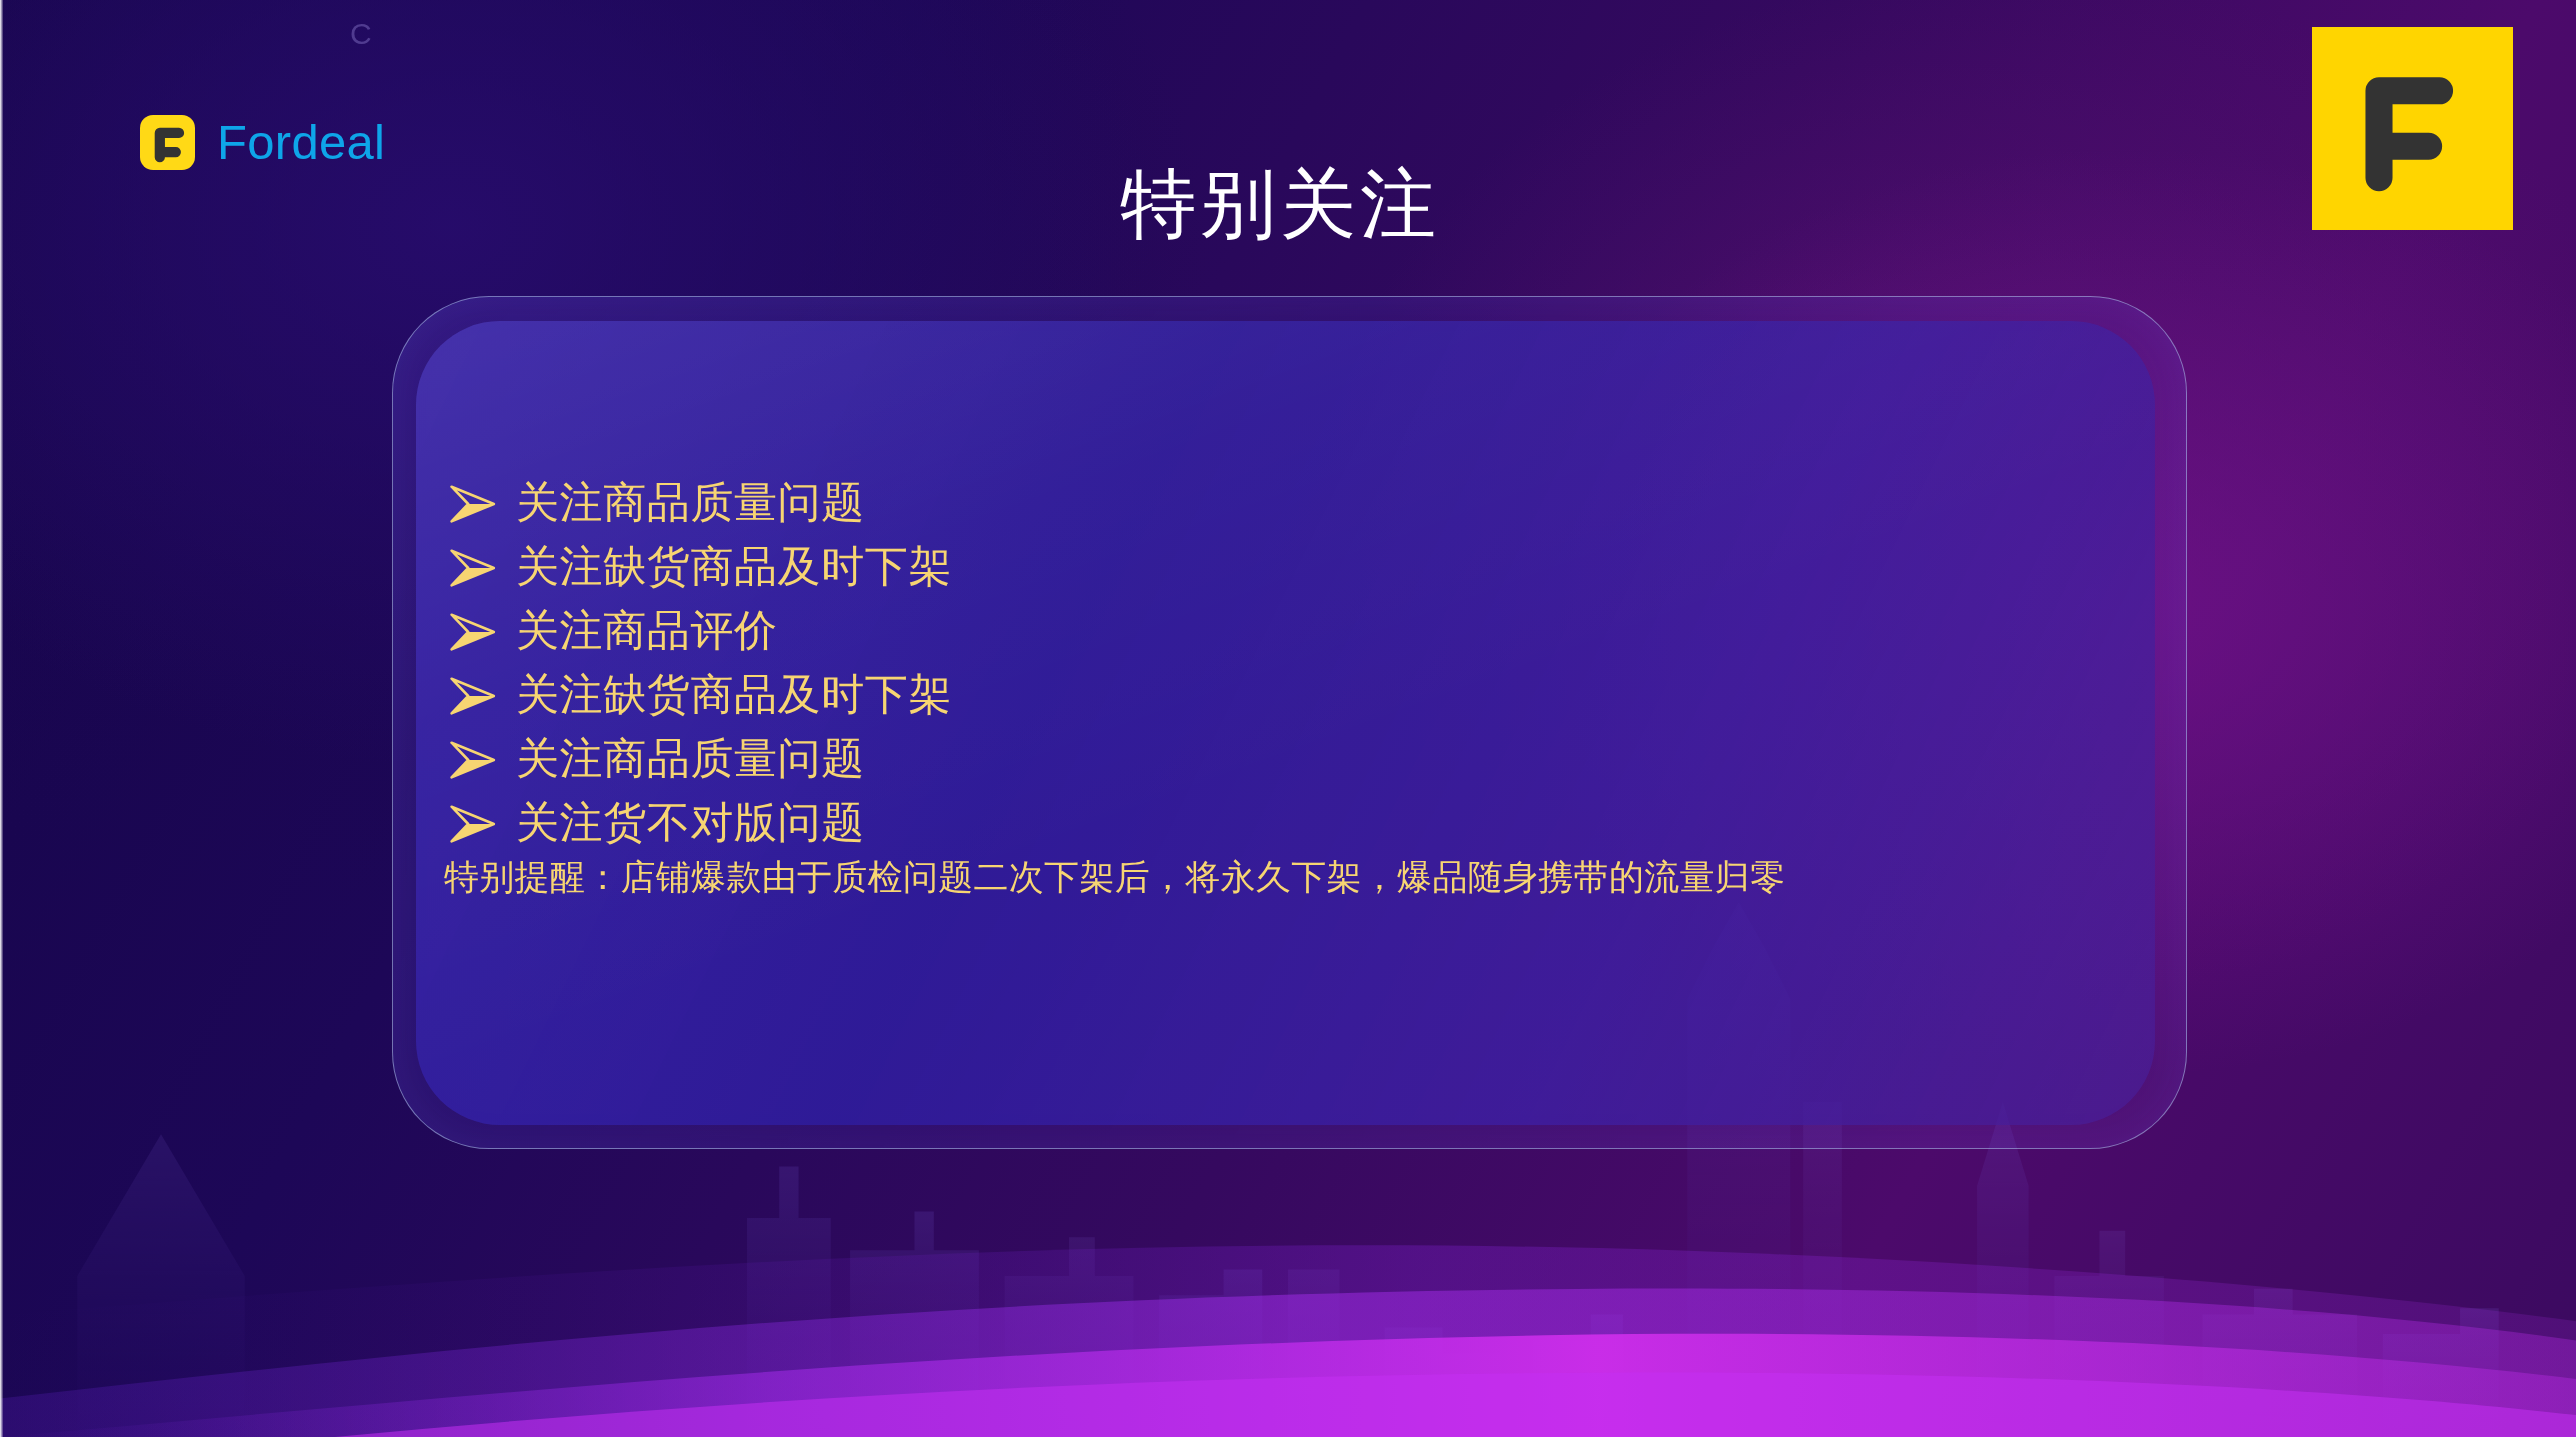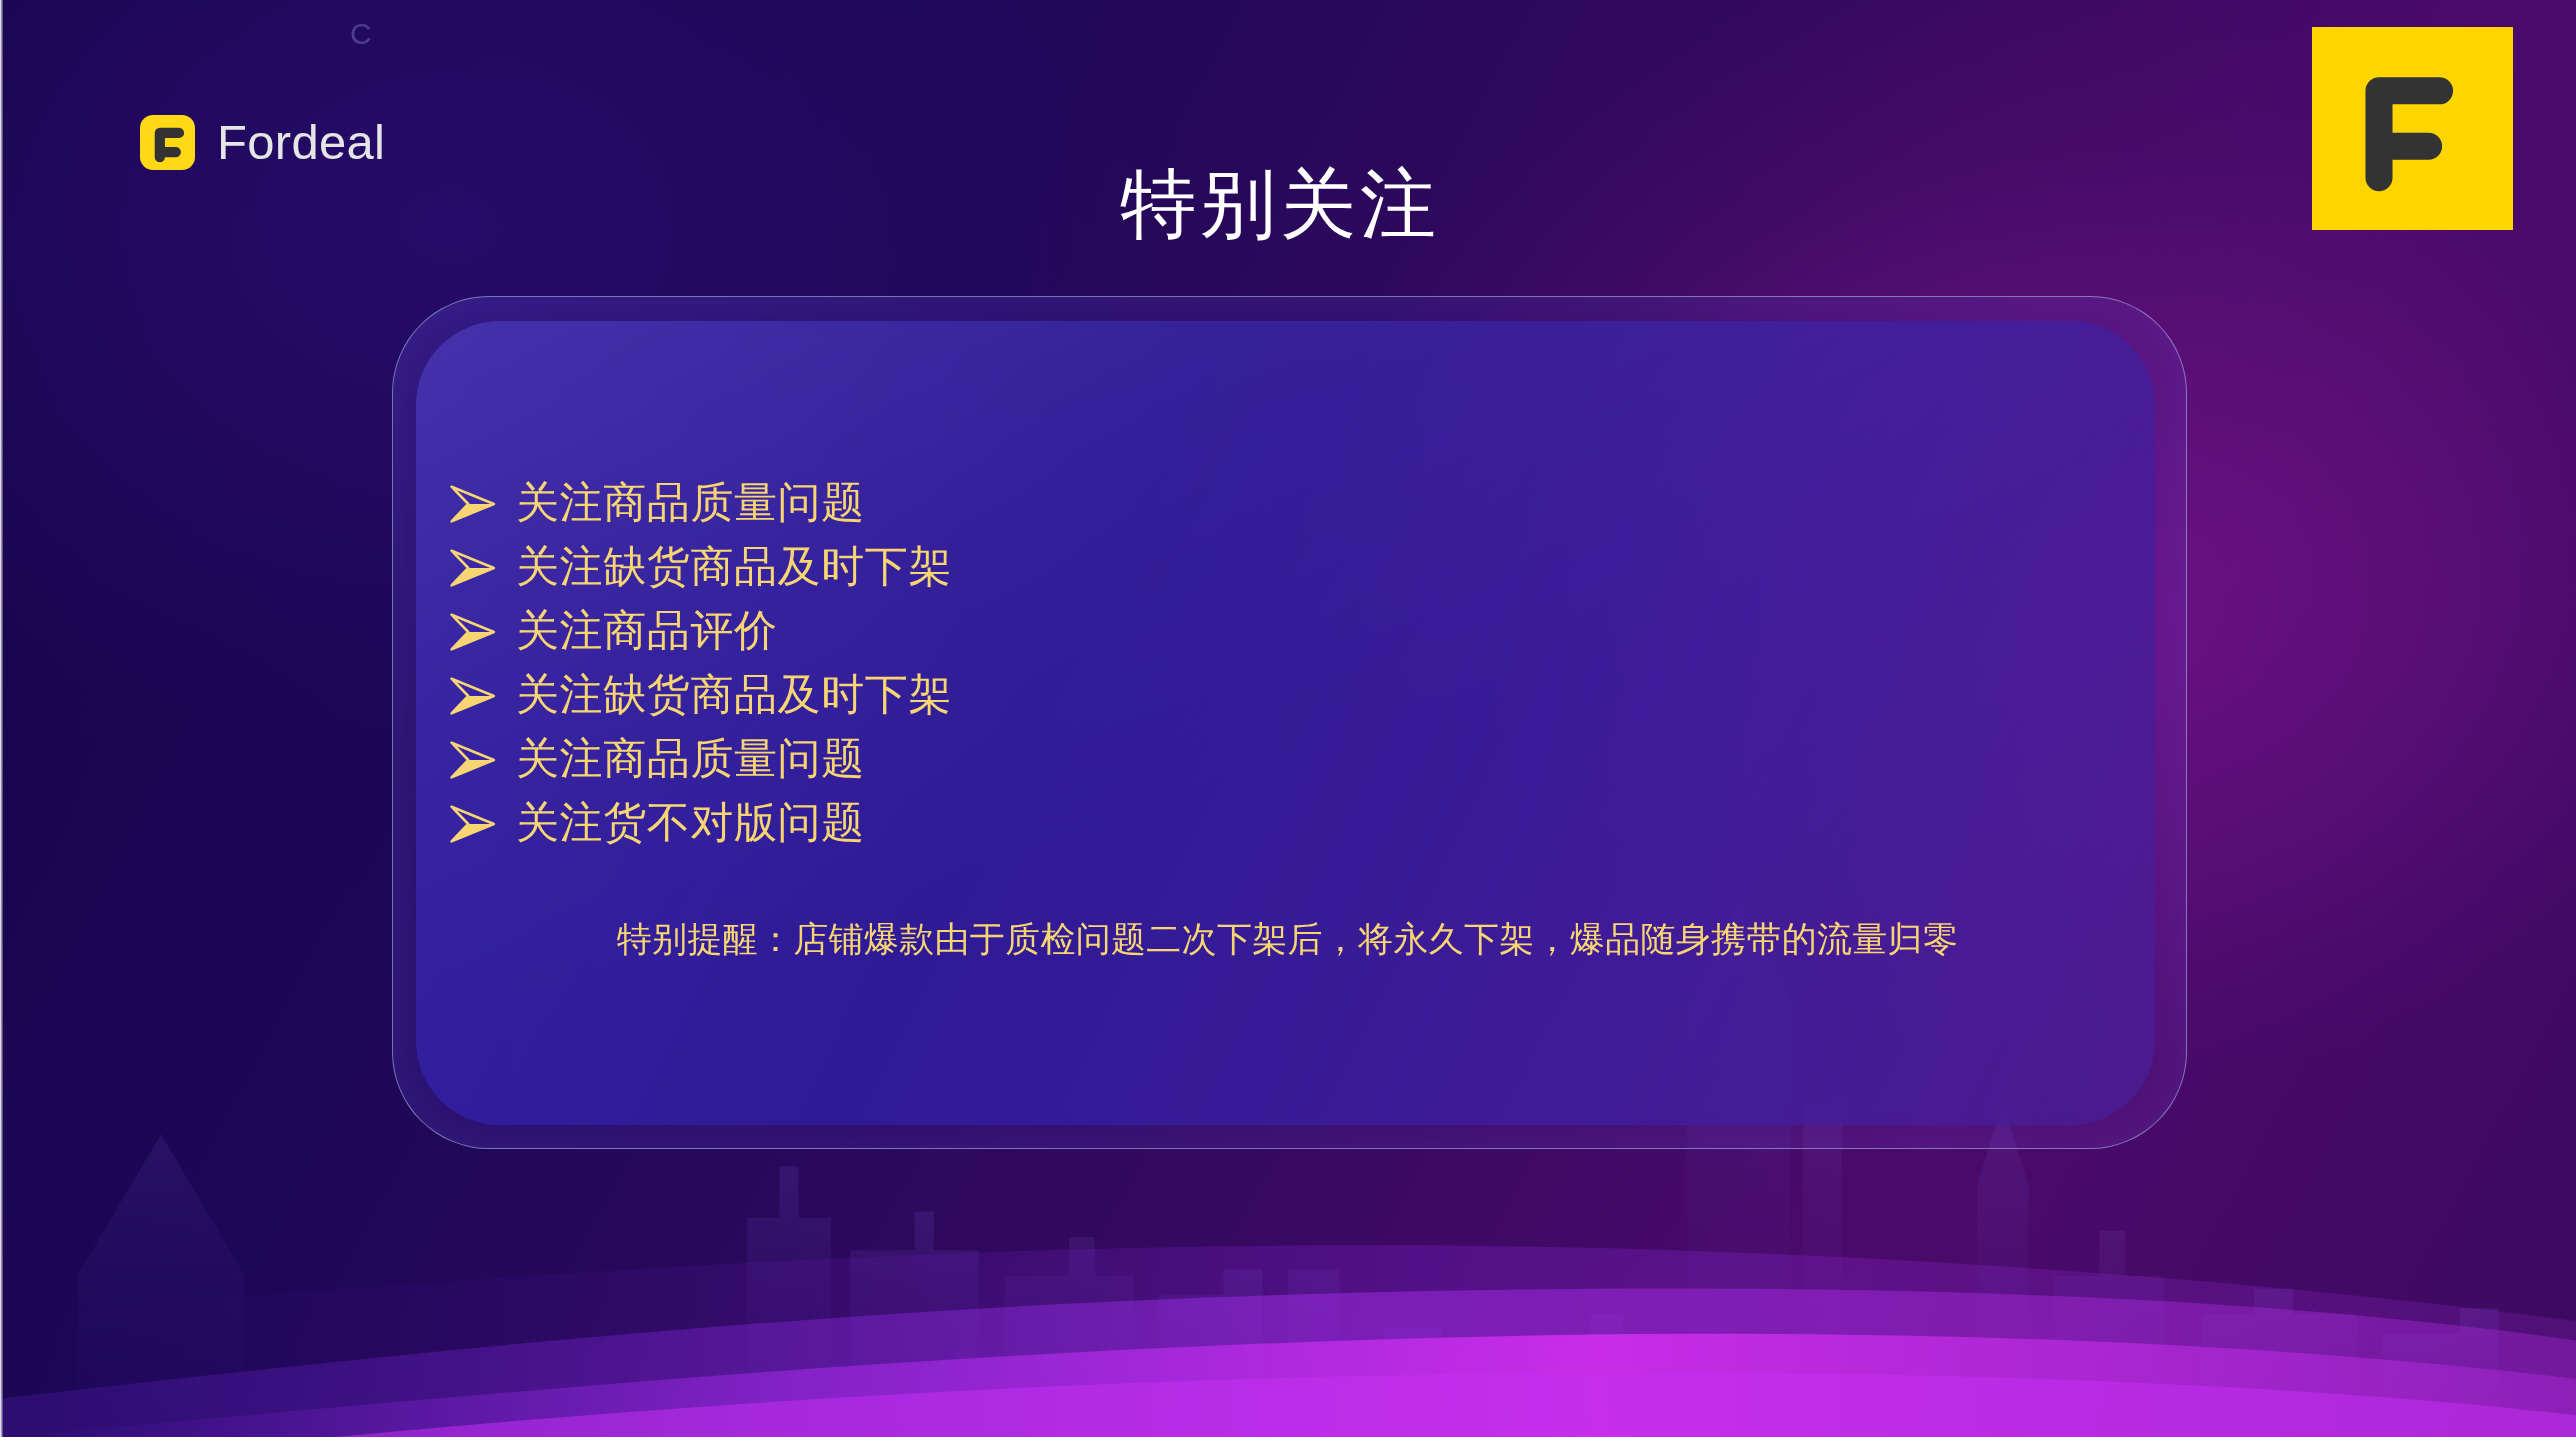--- a/index.html
+++ b/index.html
@@ -88,21 +88,21 @@
   .logo-mark {
     width: 55px; height: 55px;
     border-radius: 13px;
     background: #ffd916;
     position: relative;
     flex: 0 0 auto;
   }
   .logo-mark svg { position: absolute; left: 0; top: 0; }
   .logo-word {
     margin-left: 22px;
-    color: #e5e5e5;
+    color: #0ea5e9;
     font-size: 49px;
     font-weight: 400;
     letter-spacing: 0.3px;
     line-height: 1;
     white-space: nowrap;
   }
   .logo-tm {
     position: absolute;
     left: 350px; top: 19.3px;
     color: rgba(190,175,255,0.30);
@@ -203,27 +203,25 @@
   }
   .bullet-marker svg {
     position: absolute;
     left: 5.2px; top: 14px;
   }
   .bullet-text {
     flex: 0 1 auto;
     letter-spacing: 0.6px;
   }
   .note {
-    margin-top: 62px;
     color: #f7d572;
     font-size: 35px;
     line-height: 1.3;
     letter-spacing: 0.3px;
     white-space: nowrap;
-    text-align: center;
   }
 </style>
 </head>
 <body>
 
 <div class="slide">
 
   <div class="bg-base"></div>
   <div class="bg-glow-topleft"></div>
   <div class="bg-glow-right"></div>

